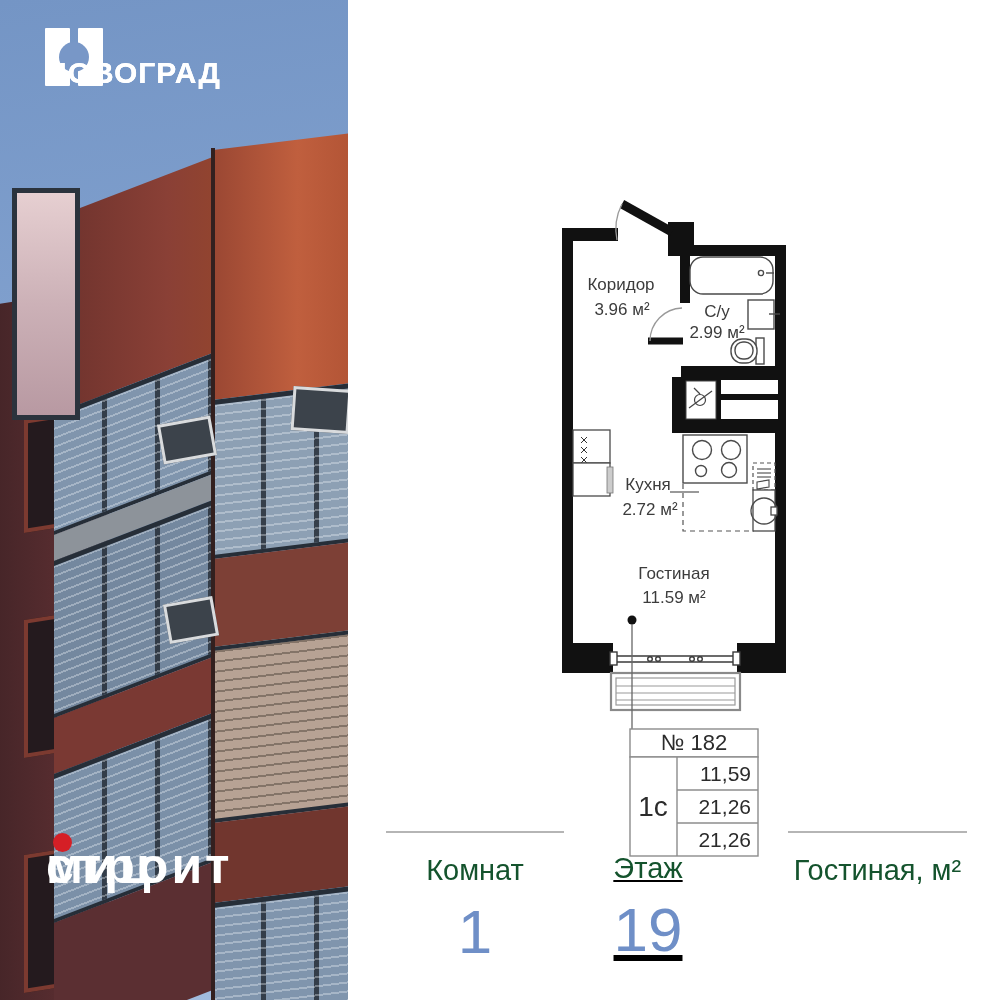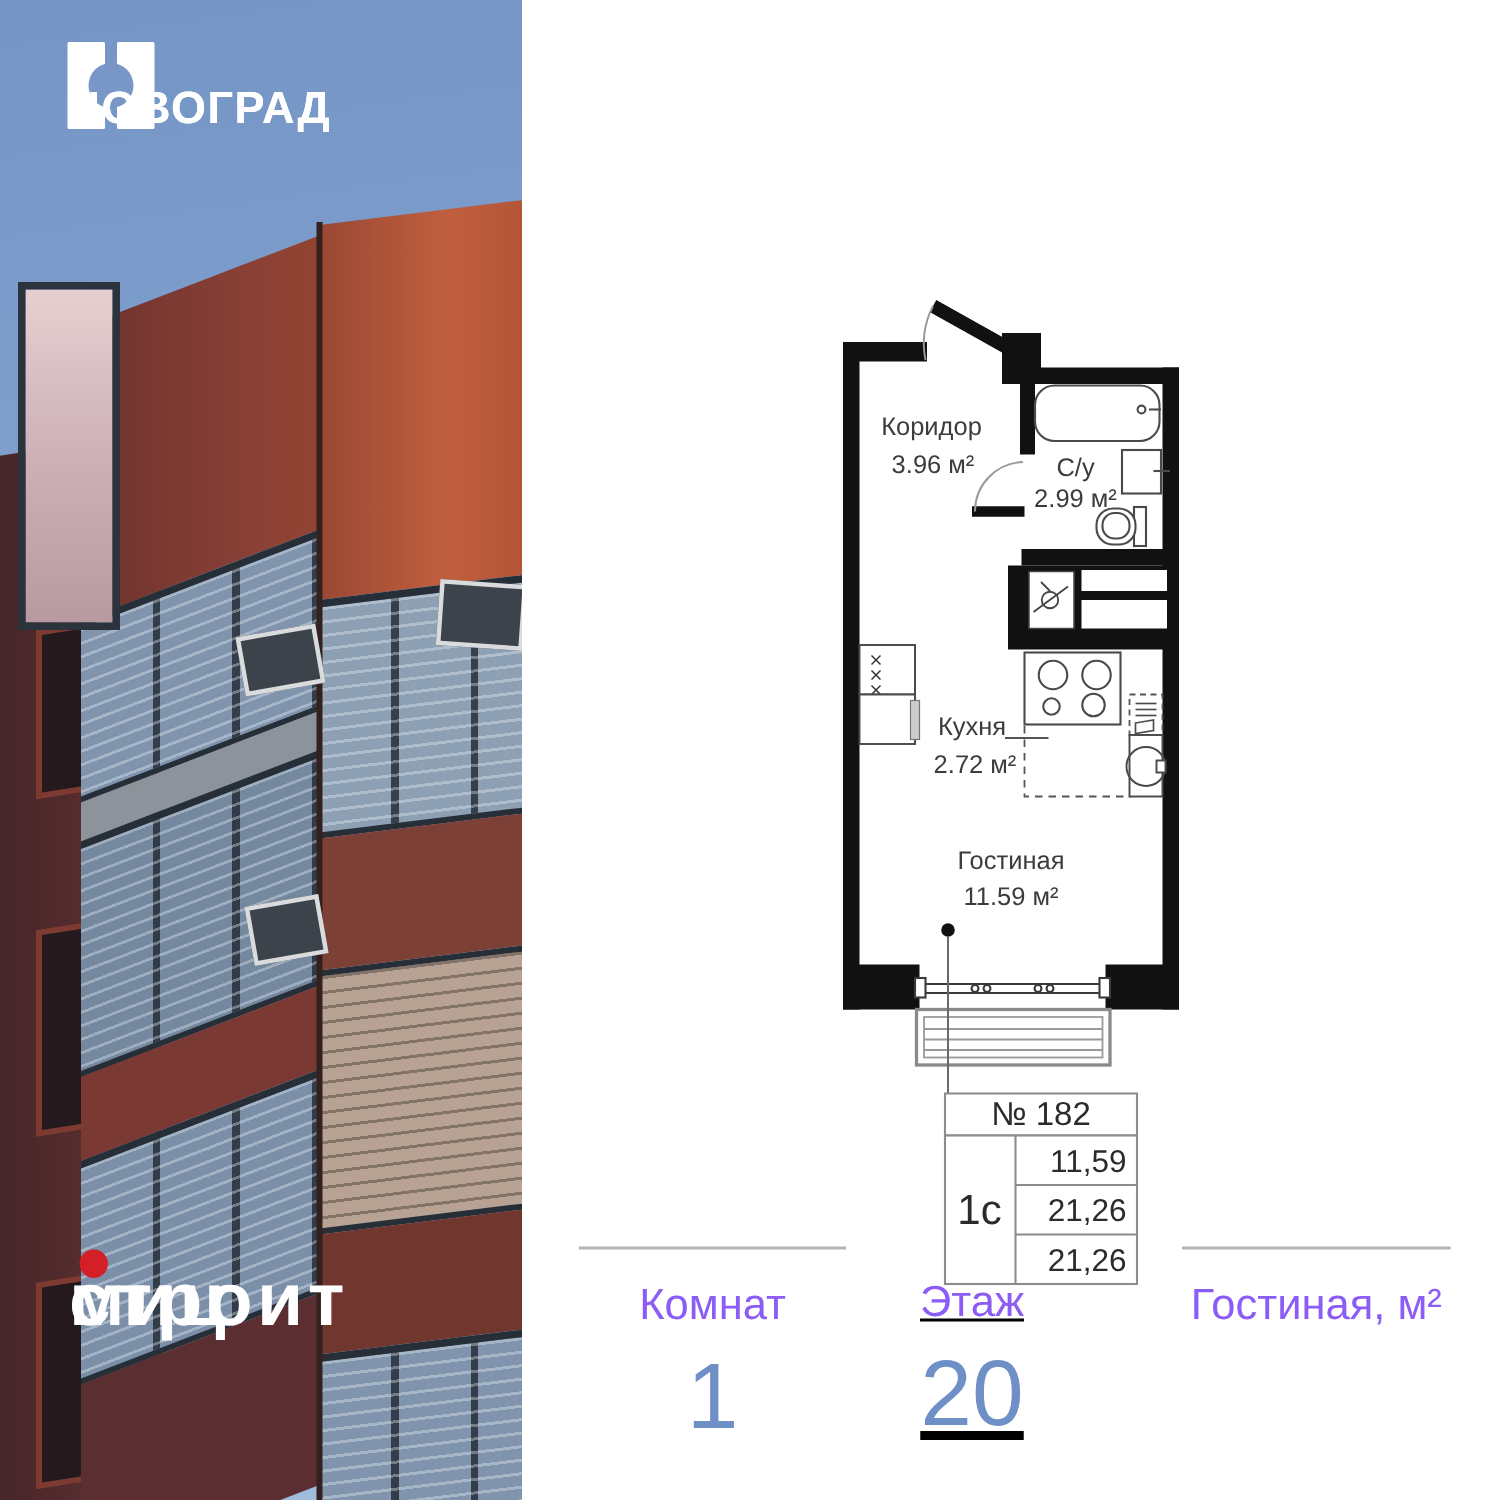--- a/index.html
+++ b/index.html
@@ -61,21 +61,21 @@
   
   .panel{position:absolute;left:348px;top:0;width:575px;height:1000px;background:#fff;}
   .plan-svg{position:absolute;left:0;top:0;width:652px;height:1000px;}
   svg text{font-family:"Liberation Sans",sans-serif;}
   .room-label{fill:#3c3c3c;font-size:17px;}
   .tbl-text{fill:#2b2b2b;}
 
   
   .spec{position:absolute;text-align:center;}
   .spec.lined{border-top:2px solid #b5b5b5;}
-  .spec-label{margin-top:20px;font-size:29px;line-height:34px;color:#8b5cf6;}
+  .spec-label{margin-top:20px;font-size:29px;line-height:34px;color:#14532d;}
   .spec-value{margin-top:10px;font-size:62px;line-height:70px;font-weight:400;color:#6f8fc7;}
   #spec-rooms{left:386px;top:831px;width:178px;}
   #spec-floor{left:571px;top:831px;width:154px;text-decoration:underline;}
   #spec-area{left:788px;top:831px;width:179px;}
 </style>
 </head>
 <body>
 
 <div class="stage">
 
@@ -266,19 +266,19 @@
       </g>
     </svg>
   </div>
 
   <div class="spec lined" id="spec-rooms">
     <div class="spec-label">Комнат</div>
     <div class="spec-value">1</div>
   </div>
   <div class="spec" id="spec-floor">
     <div class="spec-label">Этаж</div>
-    <div class="spec-value">20</div>
+    <div class="spec-value">19</div>
   </div>
   <div class="spec lined" id="spec-area">
     <div class="spec-label">Гостиная, м²</div>
   </div>
 
 </div>
 
 </body></html>

